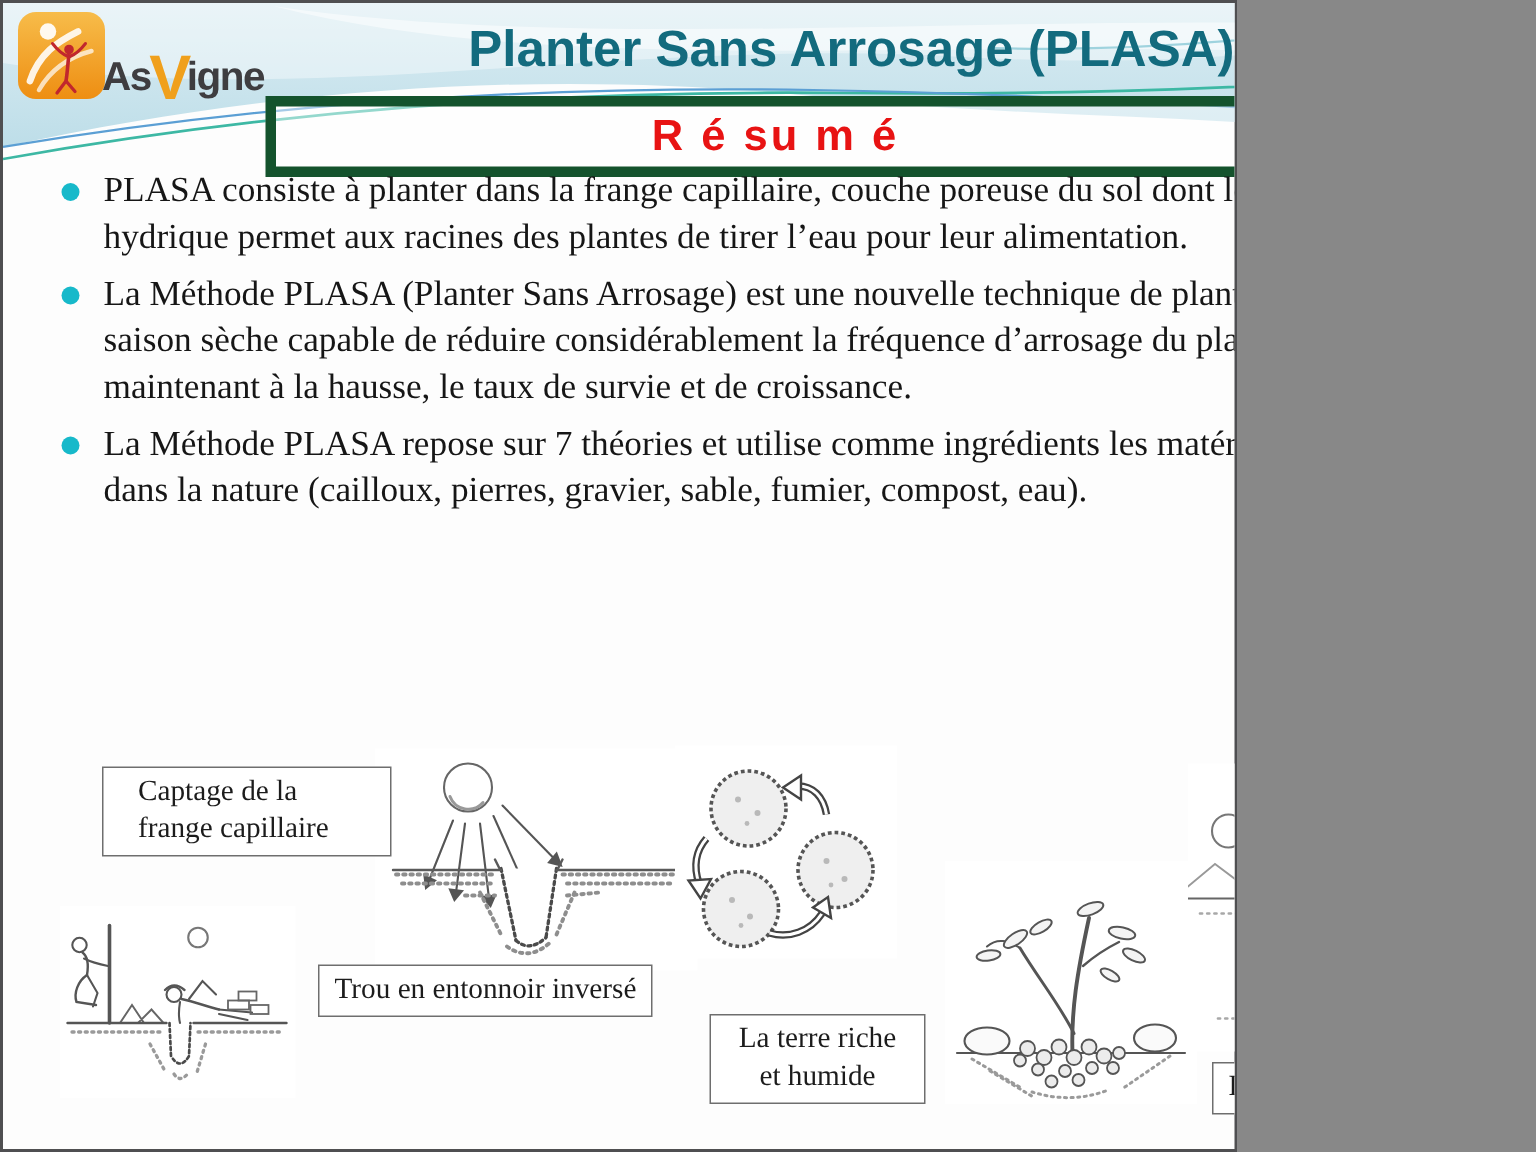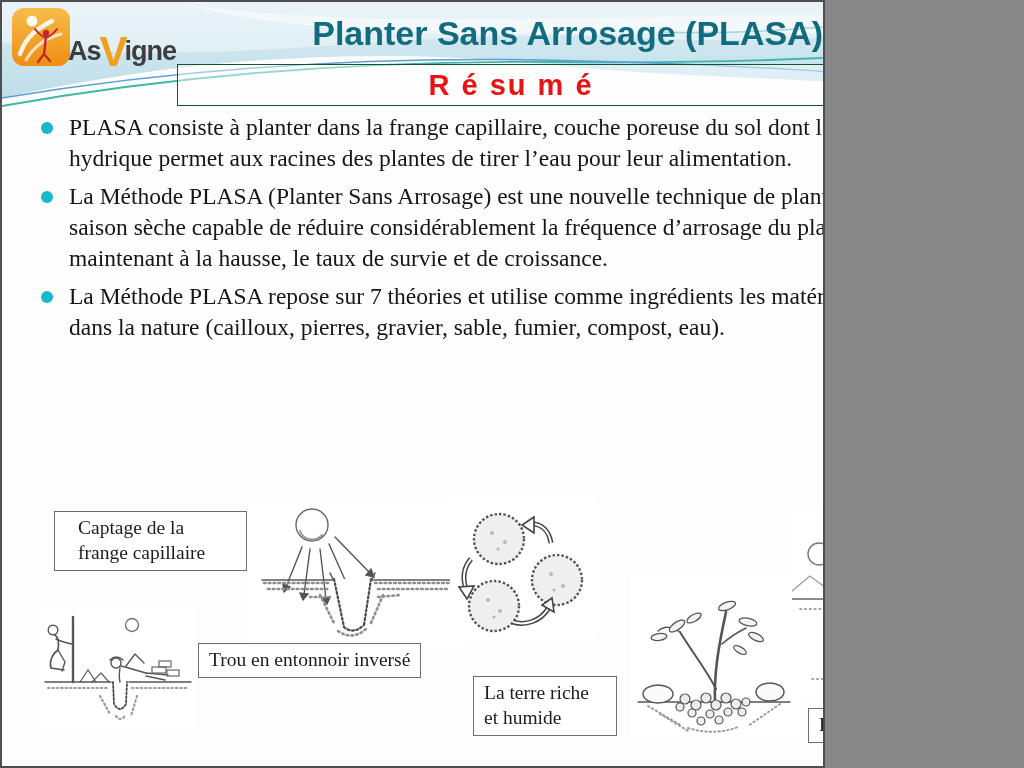--- a/index.html
+++ b/index.html
@@ -20,21 +20,21 @@
     font-family:"Liberation Sans", sans-serif;font-weight:bold;}
   .logo-as,.logo-igne{font-size:27px;color:#3e3d40;letter-spacing:-1px;}
   .logo-v{font-size:42px;color:var(--logo-orange);margin:0 -3px 0 -1px;vertical-align:-6px;}
   .page-title{
     position:absolute;top:12px;left:0;width:100%;text-align:right;z-index:2;
     font-family:"Liberation Sans", sans-serif;font-weight:bold;font-size:34px;
     color:var(--title);letter-spacing:0px;
   }
   .subtitle-box{
     position:absolute;left:175px;top:62px;width:666px;height:40px;z-index:2;
-    border:1px solid #14532d;background:rgba(255,255,255,0.45);
+    border:7px solid #14532d;background:rgba(255,255,255,0.45);
     display:flex;align-items:center;justify-content:center;
   }
   .subtitle-text{
     font-family:"Liberation Sans", sans-serif;font-weight:bold;font-size:29px;
     color:var(--subtitle);letter-spacing:2px;
   }
   .bullets{
     position:absolute;left:30px;top:110px;width:966px;z-index:2;
     list-style:none;margin:0;padding:0;
   }
@@ -97,23 +97,23 @@
   <div class="subtitle-box">
     <span class="subtitle-text">R é su m é</span>
   </div>
 
   <ul class="bullets">
     <li>PLASA consiste à planter  dans la frange capillaire, couche poreuse du sol dont le potentiel hydrique permet aux racines des plantes de tirer l’eau pour leur alimentation.</li>
     <li>La Méthode PLASA (Planter Sans Arrosage) est une nouvelle technique de plantation d’arbre en saison sèche capable de réduire considérablement la fréquence d’arrosage du plant , tout en maintenant à la hausse, le taux de survie et de croissance.</li>
     <li>La Méthode PLASA repose sur 7 théories et utilise comme ingrédients les matériaux disponibles dans la nature (cailloux, pierres, gravier, sable, fumier, compost, eau).</li>
   </ul>
 
-  <div class="caption" style="left:52px;top:509px;width:158px;padding-left:23px;">Captage de la frange capillaire</div>
-  <div class="caption nowrap" style="left:196px;top:641px;">Trou en entonnoir inversé</div>
-  <div class="caption" style="left:471px;top:674px;width:122px;">La terre riche et humide</div>
+  <div class="caption" style="left:66px;top:509px;width:158px;padding-left:23px;">Captage de la frange capillaire</div>
+  <div class="caption nowrap" style="left:210px;top:641px;">Trou en entonnoir inversé</div>
+  <div class="caption" style="left:471px;top:674px;width:122px;text-align:center;">La terre riche et humide</div>
   <div class="caption nowrap" style="left:806px;top:706px;">La prise en charge</div>
 
   <div class="illus" style="left:248px;top:497px;">
     <svg width="215" height="148" viewBox="0 0 215 148" stroke-linecap="round">
       <circle cx="62" cy="26" r="16" fill="#ffffff" stroke="#666" stroke-width="1.4"></circle>
       <path d="M50,32 A13,13 0 0 0 72,36" fill="none" stroke="#999" stroke-width="2"></path>
       <g stroke="#555" stroke-width="1.4" fill="#555">
         <path d="M52,48 L36,88"></path>
           <polygon points="34,93 33,85 40,88"></polygon>
         <path d="M60,50 L54,96"></path>

